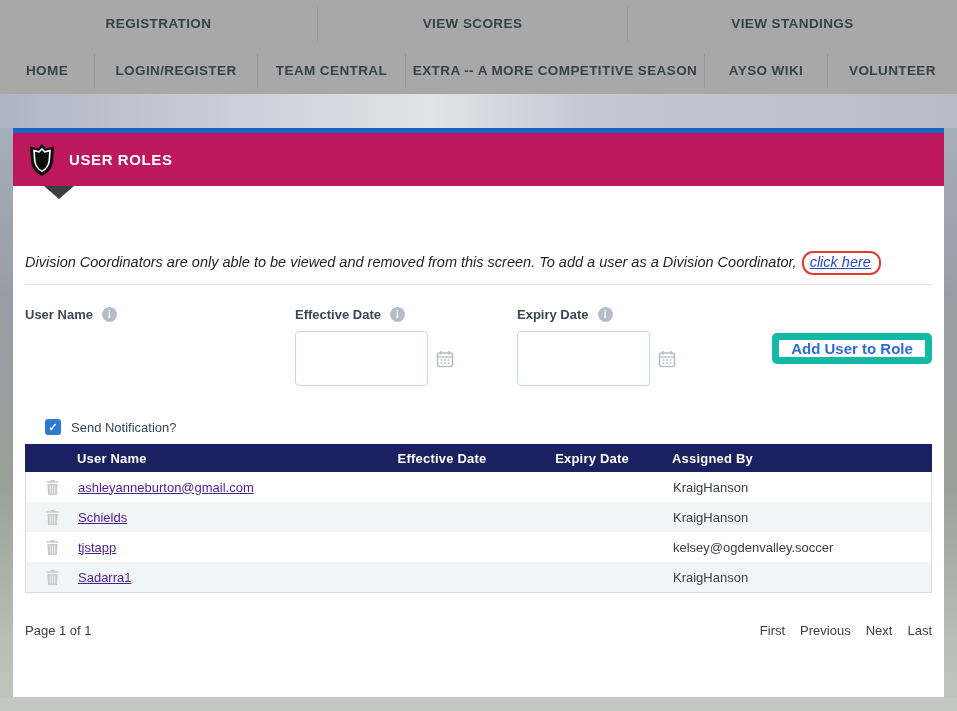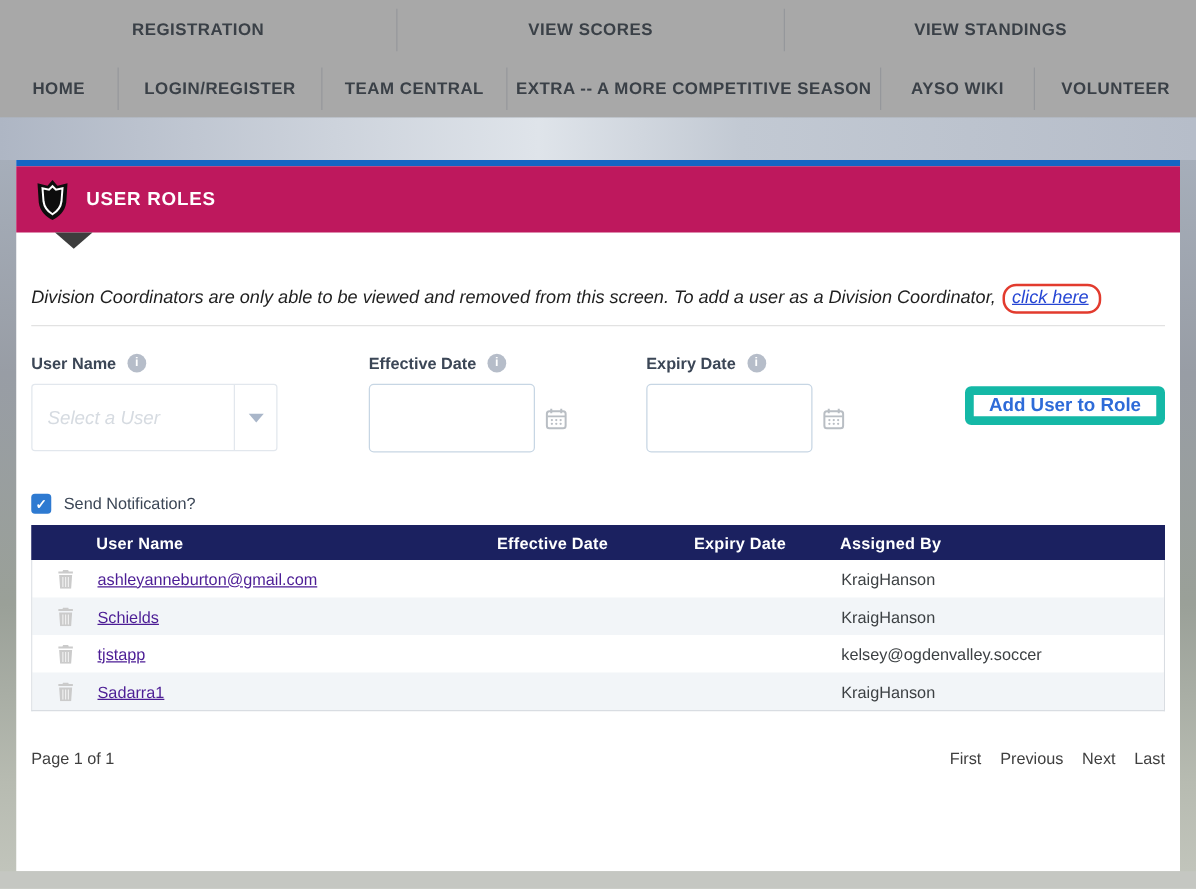--- a/index.html
+++ b/index.html
@@ -39,21 +39,21 @@
   }
   .panel-title { color:#ffffff; font-weight:700; font-size:15px; letter-spacing:.6px; }
   .header-pointer {
     position:absolute; left:31px; top:53px; width:0; height:0;
     border-left:15px solid transparent; border-right:15px solid transparent;
     border-top:13px solid #3d3d3d;
   }
 
   .content { padding:0 12px; position:relative; }
 
-  .notice { margin-top:44px; font-style:italic; font-size:14.5px; color:#1f1f1f; }
+  .notice { margin-top:68px; font-style:italic; font-size:14.5px; color:#1f1f1f; }
   .notice-link { color:#2646d4; text-decoration:underline; cursor:pointer; }
   .red-oval { border:2px solid #e23b2e; border-radius:11px; padding:1px 8px 3px 6px; margin-left:1px; white-space:nowrap; }
 
   .divider { margin-top:14px; border:none; border-top:1px solid #e2e2e2; }
 
   
   .form-area { position:relative; height:100px; margin-top:22px; }
   .field-label-row { display:flex; align-items:center; gap:9px; font-size:13px; font-weight:600; color:#3b4656; }
   .info-icon {
     width:15px; height:15px; border-radius:50%; background:#b6bdc9; color:#fff;
@@ -72,21 +72,21 @@
   .date-input { width:133px; height:55px; border:1px solid #c7d6e4; border-radius:4px; background:#fff; outline:none; font-size:14px; padding:0 8px; color:#333; }
   .calendar-icon { margin-left:8px; display:inline-flex; }
 
   .add-btn {
     position:absolute; right:0; top:26px; width:160px; height:31px;
     background:#fff; border:7px solid #14b8a6; border-radius:5px;
     color:#2e6bd8; font-weight:700; font-size:15px; font-family:"Liberation Sans",sans-serif;
     cursor:pointer;
   }
 
-  .notif-row { display:flex; gap:10px; margin-top:12px; }
+  .notif-row { display:flex; align-items:center; gap:10px; margin-top:12px;margin-left:20px; }
   .checkbox {
     width:16px; height:16px; background:#2e7ad1; border-radius:3px;
     display:flex; align-items:center; justify-content:center; cursor:pointer;
   }
   .checkbox::after { content:"✓"; color:#fff; font-size:11px; font-weight:700; }
   .notif-label { font-size:13px; color:#3b4656; }
 
   
   .roles-table { margin-top:9px; }
   .thead {
@@ -163,26 +163,20 @@
     </p>
 
     <hr class="divider">
 
     <div class="form-area">
 
       <div class="fg-user">
         <div class="field-label-row">
           <span>User Name</span>
           <span class="info-icon">i</span>
-        </div>
-        <div class="selectbox">
-          <span class="select-placeholder">Select a User</span>
-          <span class="select-caret-zone">
-            <span class="caret-down"></span>
-          </span>
         </div>
       </div>
 
       <div class="fg-effective">
         <div class="field-label-row">
           <span>Effective Date</span>
           <span class="info-icon">i</span>
         </div>
         <div class="date-wrap">
           <input class="date-input" value="" style="">

